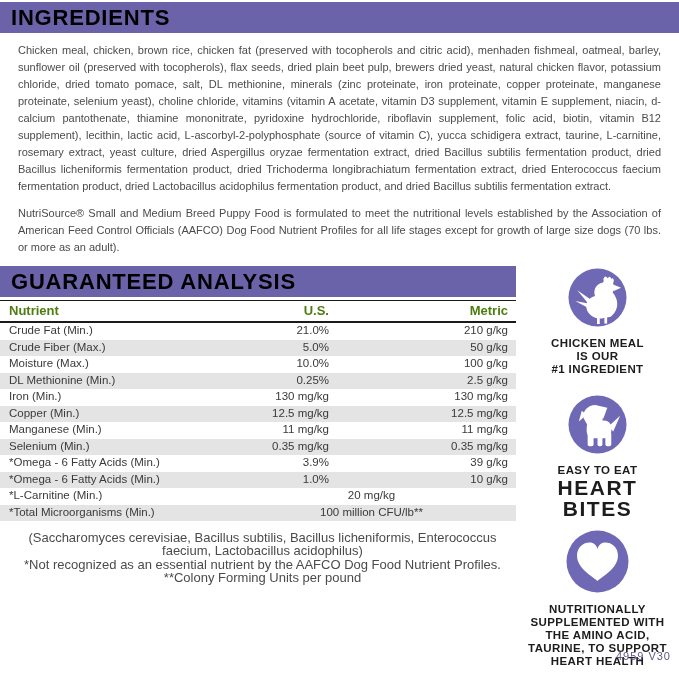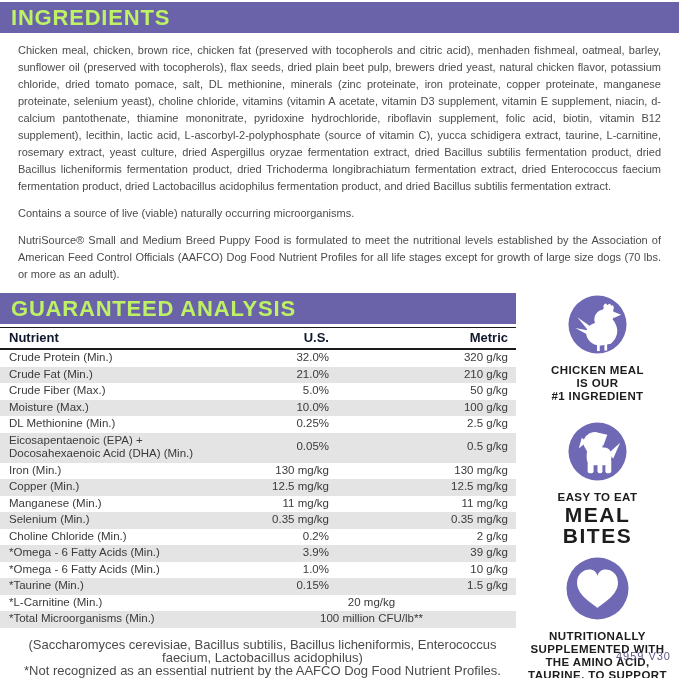--- a/index.html
+++ b/index.html
@@ -2,42 +2,42 @@
 <html><head>
 <meta charset="utf-8">
 <style>
   html, body { margin:0; padding:0; background:#ffffff; }
   .page {
     width:679px; height:678px; background:#ffffff; overflow:hidden;
     font-family:"Liberation Sans", sans-serif; position:relative;
     box-sizing:border-box;
   }
   .banner {
-    background:#6a63a9; color:#bef264; font-weight:bold;
+    background:#6a63a9; color:#000000; font-weight:bold;
     font-size:22px; letter-spacing:0.8px; height:31px; line-height:32px;
     padding-left:11px; box-sizing:border-box;
   }
   .top-banner { margin:2px 0 9px 0; }
   .ingredients-body { margin:0 9px; }
   .para {
     font-size:11px; line-height:17px; color:#4b4b4b;
     text-align:justify; margin:9px;
   }
   .para + .para { margin-top:10px; }
 
   .main { display:flex; margin-top:10px; }
   .left { width:516px; flex:0 0 516px; }
   .right {
     flex:1; display:flex; flex-direction:column; align-items:center;
     padding-top:2px;
   }
 
   .ga-table { width:100%; border-collapse:collapse; margin-top:3px; table-layout:fixed; }
   .ga-table th {
-    font-size:13px; color:#0f172a; padding:2px 0 3px;
+    font-size:13px; color:#4d7c0f; padding:2px 0 3px;
     border-top:1.5px solid #1a1a1a; border-bottom:2.5px solid #1a1a1a;margin-left:46px;
   }
   th.c1 { text-align:left; padding-left:9px; width:218px; }
   th.c2 { text-align:right; width:102px; }
   th.c3 { text-align:right; padding-right:8px; }
   .ga-table td {
     font-size:11.5px; color:#3a3a3a; padding:1px 0 2px; line-height:13.5px;
   }
   td.nutrient { padding-left:9px; white-space:pre-line; }
   td.us { text-align:right; }
@@ -64,108 +64,86 @@
 </style>
 </head>
 <body>
 
 <div class="page">
 
   <div class="banner top-banner">INGREDIENTS</div>
 
   <div class="ingredients-body">
     <p class="para">Chicken meal, chicken, brown rice, chicken fat (preserved with tocopherols and citric acid), menhaden fishmeal, oatmeal, barley, sunflower oil (preserved with tocopherols), flax seeds, dried plain beet pulp, brewers dried yeast, natural chicken flavor, potassium chloride, dried tomato pomace, salt, DL methionine, minerals (zinc proteinate, iron proteinate, copper proteinate, manganese proteinate, selenium yeast), choline chloride, vitamins (vitamin A acetate, vitamin D3 supplement, vitamin E supplement, niacin, d-calcium pantothenate, thiamine mononitrate, pyridoxine hydrochloride, riboflavin supplement, folic acid, biotin, vitamin B12 supplement), lecithin, lactic acid, L-ascorbyl-2-polyphosphate (source of vitamin C), yucca schidigera extract, taurine, L-carnitine, rosemary extract, yeast culture, dried Aspergillus oryzae fermentation extract, dried Bacillus subtilis fermentation product, dried Bacillus licheniformis fermentation product, dried Trichoderma longibrachiatum fermentation extract, dried Enterococcus faecium fermentation product, dried Lactobacillus acidophilus fermentation product, and dried Bacillus subtilis fermentation extract.</p>
-    <p class="para">Contains a source of live (viable) naturally occurring microorganisms.</p>
     <p class="para">NutriSource® Small and Medium Breed Puppy Food is formulated to meet the nutritional levels established by the Association of American Feed Control Officials (AAFCO) Dog Food Nutrient Profiles for all life stages except for growth of large size dogs (70 lbs. or more as an adult).</p>
   </div>
 
   <div class="main">
 
     <div class="left">
       <div class="banner">GUARANTEED ANALYSIS</div>
 
       <table class="ga-table">
         <thead>
           <tr>
             <th class="c1">Nutrient</th>
             <th class="c2">U.S.</th>
             <th class="c3">Metric</th>
           </tr>
         </thead>
         <tbody>
             <tr>
-              <td class="nutrient">Crude Protein (Min.)</td>
-              <td class="us">32.0%</td>
-              <td class="metric">320 g/kg</td>
-            </tr>
-            <tr>
               <td class="nutrient">Crude Fat (Min.)</td>
               <td class="us">21.0%</td>
               <td class="metric">210 g/kg</td>
             </tr>
             <tr>
               <td class="nutrient">Crude Fiber (Max.)</td>
               <td class="us">5.0%</td>
               <td class="metric">50 g/kg</td>
             </tr>
             <tr>
               <td class="nutrient">Moisture (Max.)</td>
               <td class="us">10.0%</td>
               <td class="metric">100 g/kg</td>
             </tr>
             <tr>
               <td class="nutrient">DL Methionine (Min.)</td>
               <td class="us">0.25%</td>
               <td class="metric">2.5 g/kg</td>
             </tr>
             <tr>
-              <td class="nutrient">Eicosapentaenoic (EPA) +
-Docosahexaenoic Acid (DHA) (Min.)</td>
-              <td class="us">0.05%</td>
-              <td class="metric">0.5 g/kg</td>
-            </tr>
-            <tr>
               <td class="nutrient">Iron (Min.)</td>
               <td class="us">130 mg/kg</td>
               <td class="metric">130 mg/kg</td>
             </tr>
             <tr>
               <td class="nutrient">Copper (Min.)</td>
               <td class="us">12.5 mg/kg</td>
               <td class="metric">12.5 mg/kg</td>
             </tr>
             <tr>
               <td class="nutrient">Manganese (Min.)</td>
               <td class="us">11 mg/kg</td>
               <td class="metric">11 mg/kg</td>
             </tr>
             <tr>
               <td class="nutrient">Selenium (Min.)</td>
               <td class="us">0.35 mg/kg</td>
               <td class="metric">0.35 mg/kg</td>
             </tr>
             <tr>
-              <td class="nutrient">Choline Chloride (Min.)</td>
-              <td class="us">0.2%</td>
-              <td class="metric">2 g/kg</td>
-            </tr>
-            <tr>
               <td class="nutrient">*Omega - 6 Fatty Acids (Min.)</td>
               <td class="us">3.9%</td>
               <td class="metric">39 g/kg</td>
             </tr>
             <tr>
               <td class="nutrient">*Omega - 6 Fatty Acids (Min.)</td>
               <td class="us">1.0%</td>
               <td class="metric">10 g/kg</td>
-            </tr>
-            <tr>
-              <td class="nutrient">*Taurine (Min.)</td>
-              <td class="us">0.15%</td>
-              <td class="metric">1.5 g/kg</td>
             </tr>
             <tr>
               <td class="nutrient">*L-Carnitine (Min.)</td>
               <td class="combined" colspan="2">20 mg/kg</td>
             </tr>
             <tr>
               <td class="nutrient">*Total Microorganisms (Min.)</td>
               <td class="combined" colspan="2">100 million CFU/lb**</td>
             </tr>
           </tbody>
@@ -207,21 +185,21 @@
             <path d="M31 11 L40 13 L36 24 L30 20 Z"></path>
             <path d="M14 16 L11 27 L19 20 Z"></path>
             <rect x="19" y="26" width="25" height="18" rx="7"></rect>
             <path d="M41 32 L53 21 L46 37 Z"></path>
             <rect x="20" y="38" width="6" height="14" rx="2"></rect>
             <rect x="30" y="40" width="5" height="12" rx="2"></rect>
             <rect x="38" y="38" width="6" height="14" rx="2"></rect>
           </g>
         </svg>
         <div class="badge-text">EASY TO EAT</div>
-        <div class="badge-text big">MEAL</div>
+        <div class="badge-text big">HEART</div>
         <div class="badge-text big">BITES</div>
       </div>
 
       <div class="badge badge-3">
         <svg class="badge-icon" width="63" height="63" viewBox="0 0 60 60">
           <circle cx="30" cy="30" r="29.5" fill="#6f68b4"></circle>
           <path fill="#ffffff" d="M30 48.5 C25 44 10.5 36.5 10.5 24.5 C10.5 16.5 16.5 12 22.5 12 C26.5 12 29 14.5 30 18 C31 14.5 33.5 12 37.5 12 C43.5 12 49.5 16.5 49.5 24.5 C49.5 36.5 35 44 30 48.5 Z"></path>
         </svg>
         <div class="badge-text">NUTRITIONALLY</div>
         <div class="badge-text">SUPPLEMENTED WITH</div>

